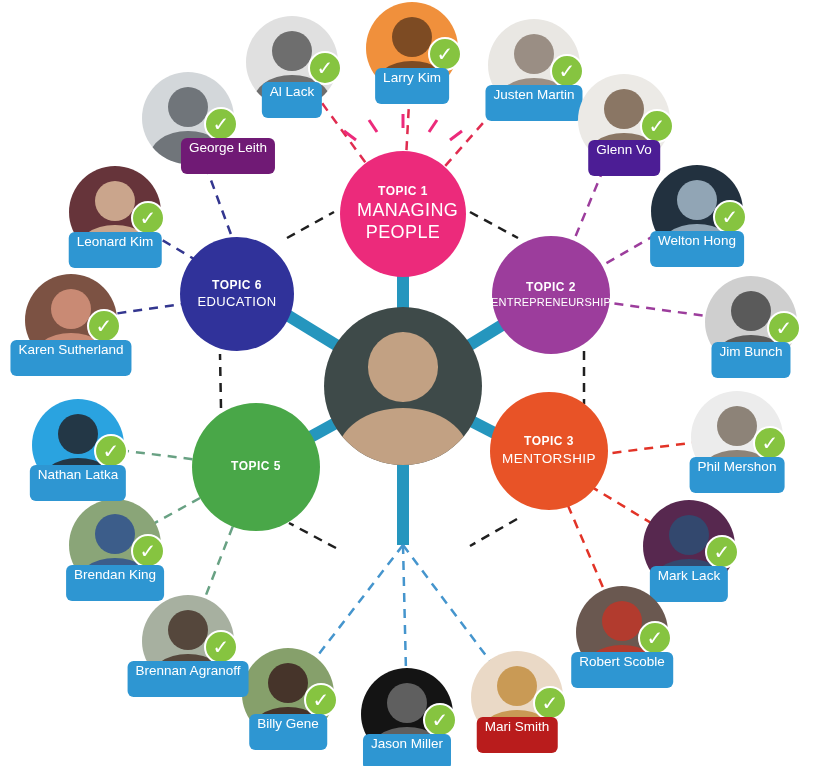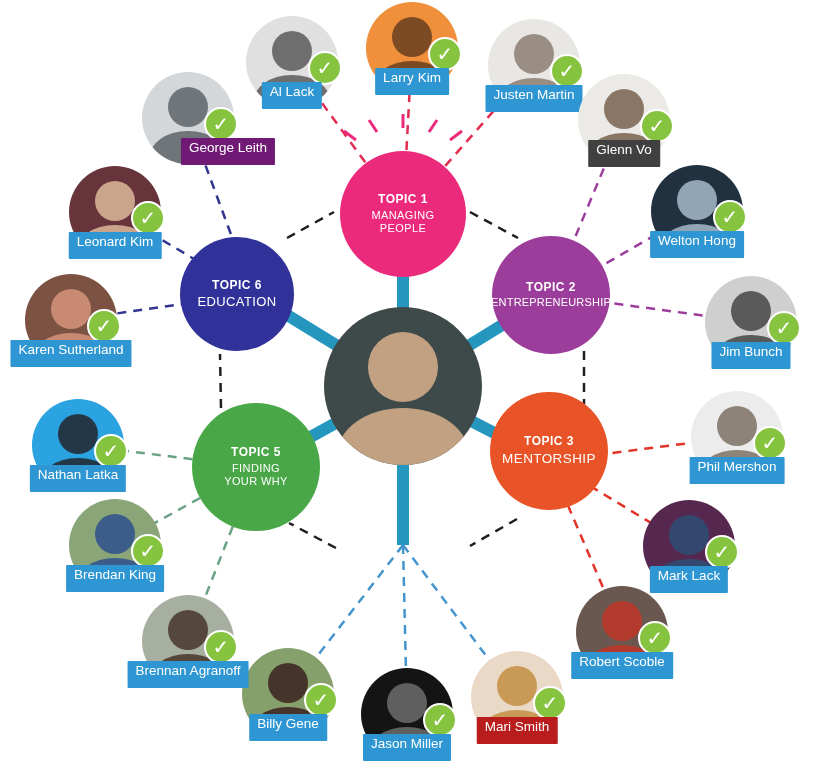--- a/index.html
+++ b/index.html
@@ -9,21 +9,21 @@
   }
   #wires{position:absolute;left:0;top:0;z-index:0;}
 
   
   .topic{
     position:absolute;border-radius:50%;z-index:2;color:#fff;
     display:flex;flex-direction:column;align-items:center;justify-content:center;
     text-align:center;
   }
   .topic-title{font-weight:bold;font-size:12px;letter-spacing:.5px;line-height:1.1;}
-  .topic-sub{font-size:11px;line-height:1.18;letter-spacing:.4px;margin-top:2px;white-space:normal;}
+  .topic-sub{font-size:18px;line-height:1.18;letter-spacing:.4px;margin-top:2px;white-space:normal;}
 
   
   .center-avatar{position:absolute;left:324px;top:307px;width:158px;height:158px;z-index:3;}
 
   
   .avatar{position:absolute;width:92px;height:92px;z-index:4;}
   .photo{
     position:absolute;inset:0;border-radius:50%;overflow:hidden;z-index:1;
   }
   .photo::before{ 
@@ -35,22 +35,22 @@
     margin-left:-42%;border-radius:50% 50% 0 0;background:currentColor;
   }
   .badge{
     position:absolute;right:-4px;top:38%;width:34px;height:34px;border-radius:50%;
     border:2px solid #fff;color:#fff;z-index:2;box-sizing:border-box;
     display:flex;align-items:center;justify-content:center;
     font-size:20px;font-weight:bold;line-height:1;
   }
   .name-label{
     position:absolute;top:66px;left:50%;transform:translateX(-50%);
-    white-space:nowrap;color:#fff;font-size:13.5px;padding:2px 8px 10px;
-    z-index:3;border-radius:1px;
+    white-space:nowrap;color:#fff;font-size:13.5px;padding:2px 8px 19px;
+    z-index:3;border-radius:6px;
   }
 </style>
 </head>
 <body>
 
 <div id="canvas">
 
   <svg id="wires" width="815" height="766">
 
     <g stroke-width="12">
@@ -108,21 +108,20 @@
   <div class="topic" style="left: 492px; top: 236px; width: 118px; height: 118px; background: rgb(156, 61, 156);">
     <div class="topic-title">TOPIC 2</div>
     <div class="topic-sub" style="font-size:11px;letter-spacing:.2px">ENTREPRENEURSHIP</div>
   </div>
   <div class="topic" style="left: 490px; top: 392px; width: 118px; height: 118px; background: rgb(232, 83, 39);">
     <div class="topic-title">TOPIC 3</div>
     <div class="topic-sub" style="font-size:13.5px">MENTORSHIP</div>
   </div>
   <div class="topic" style="left: 192px; top: 403px; width: 128px; height: 128px; background: rgb(73, 167, 72);">
     <div class="topic-title">TOPIC 5</div>
-    <div class="topic-sub" style="max-width:66px">FINDING YOUR WHY</div>
   </div>
   <div class="topic" style="left: 180px; top: 237px; width: 114px; height: 114px; background: rgb(48, 50, 154);">
     <div class="topic-title">TOPIC 6</div>
     <div class="topic-sub" style="font-size:13px">EDUCATION</div>
   </div>
 
   <div class="center-avatar">
     <div class="photo" style="background: rgb(62, 74, 73); color: rgb(194, 161, 131);"></div>
   </div>
 
@@ -137,21 +136,21 @@
     <span class="name-label" style="background: rgb(46, 150, 210);">Larry Kim</span>
   </div>
   <div class="avatar" style="left:488px;top:19px">
     <div class="photo" style="background: rgb(233, 231, 227); color: rgb(154, 142, 132);"></div>
     <span class="badge" style="background: rgb(134, 196, 64);">✓</span>
     <span class="name-label" style="background: rgb(46, 150, 210);">Justen Martin</span>
   </div>
   <div class="avatar" style="left:578px;top:74px">
     <div class="photo" style="background: rgb(236, 234, 230); color: rgb(138, 118, 100);"></div>
     <span class="badge" style="background: rgb(134, 196, 64);">✓</span>
-    <span class="name-label" style="background: #404040;">Glenn Vo</span>
+    <span class="name-label" style="background: #4c1d95;">Glenn Vo</span>
   </div>
   <div class="avatar" style="left:651px;top:165px">
     <div class="photo" style="background: rgb(34, 49, 63); color: rgb(145, 165, 181);"></div>
     <span class="badge" style="background: rgb(134, 196, 64);">✓</span>
     <span class="name-label" style="background: rgb(46, 150, 210);">Welton Hong</span>
   </div>
   <div class="avatar" style="left:705px;top:276px">
     <div class="photo" style="background: rgb(207, 207, 207); color: rgb(90, 90, 90);"></div>
     <span class="badge" style="background: rgb(134, 196, 64);">✓</span>
     <span class="name-label" style="background: rgb(46, 150, 210);">Jim Bunch</span>

